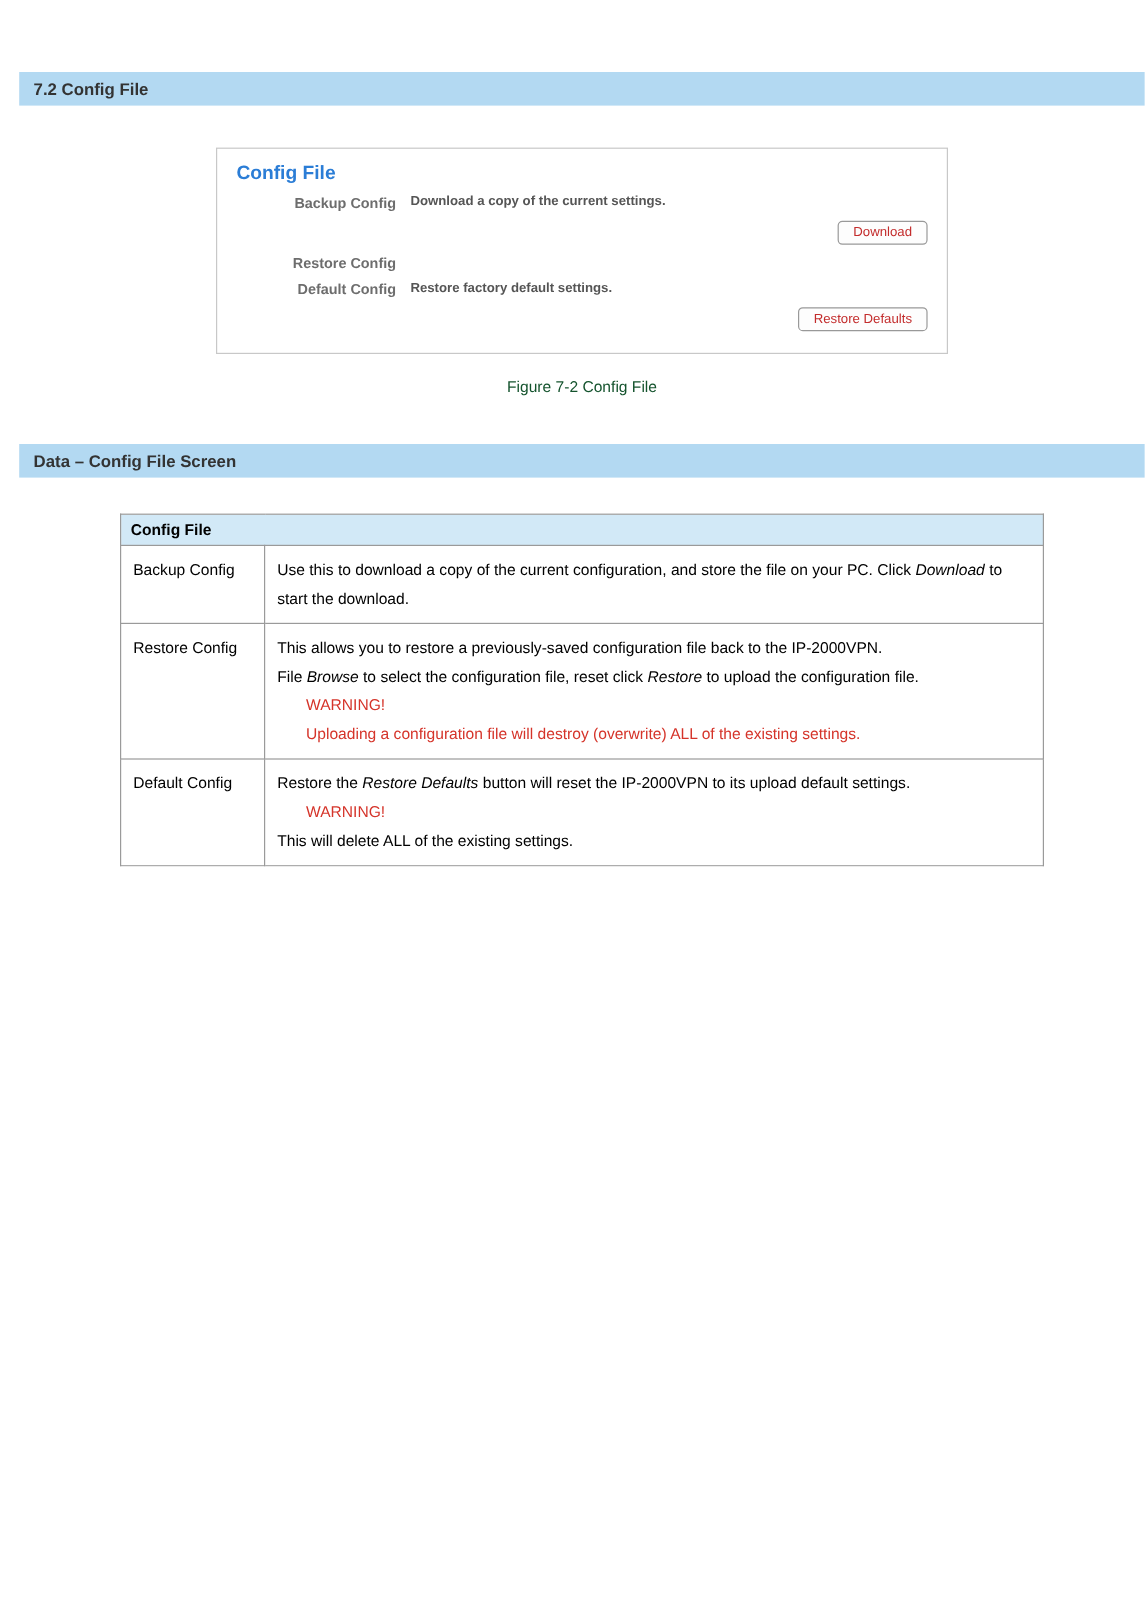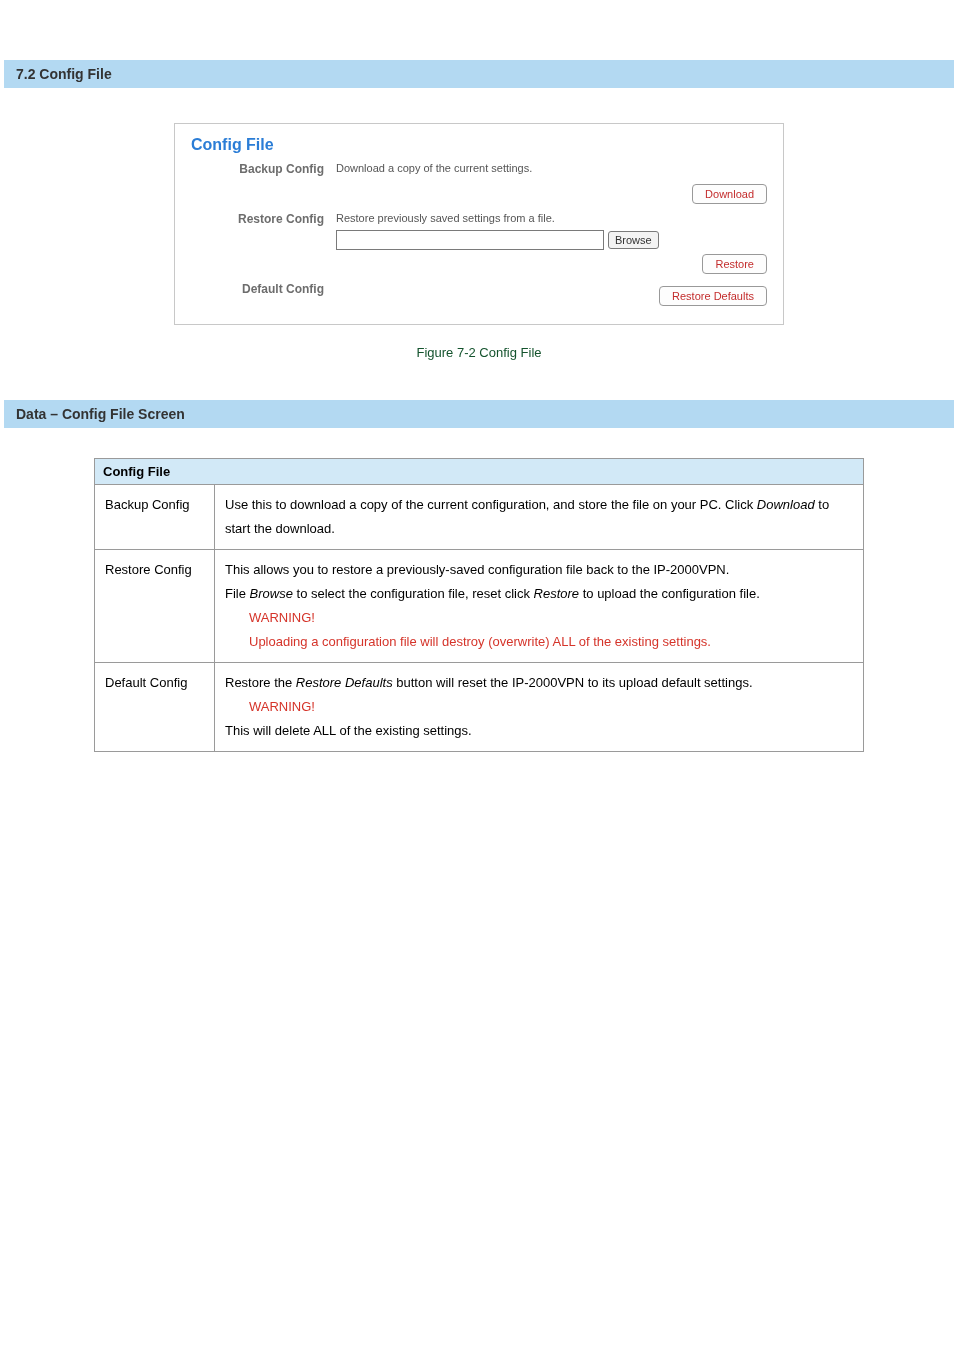--- a/index.html
+++ b/index.html
@@ -4,21 +4,21 @@
 <style>
   * { box-sizing: border-box; margin: 0; padding: 0; }
   body {
     font-family: Arial, Helvetica, sans-serif;
     background: #ffffff;
     width: 954px;
     margin: 0 auto;
     font-size: 13px;
     color: #000;
   }
-  .page { padding: 30px 0 0 4px; }
+  .page { padding: 30px 0 0 16px; }
 
   
   .section-bar {
     background: #b3d9f2;
     width: 100%;
     height: 28px;
     line-height: 28px;
     padding-left: 12px;
     font-weight: bold;
     color: #333;
@@ -62,20 +62,21 @@
     padding-right: 12px;
   }
   .panel-body {
     flex: 1;
     display: flex;
     flex-direction: column;
   }
   .panel-desc {
     margin-bottom: 6px;
     color: #555;
+    font-weight: bold;
   }
   .btn-row {
     display: flex;
     justify-content: flex-end;
     margin-top: 4px;
   }
   .btn {
     border: 1px solid #999;
     border-radius: 4px;
     background: #fdfdfd;
@@ -156,35 +157,26 @@
         <div class="panel-body">
           <div class="panel-desc">Download a copy of the current settings.</div>
           <div class="btn-row">
             <button class="btn">Download</button>
           </div>
         </div>
       </div>
 
       <div class="panel-row">
         <div class="panel-label">Restore Config</div>
-        <div class="panel-body">
-          <div class="panel-desc">Restore previously saved settings from a file.</div>
-          <div class="file-row">
-            <input class="file-input" type="text" style="">
-            <button class="browse-btn">Browse</button>
-          </div>
-          <div class="btn-row">
-            <button class="btn">Restore</button>
-          </div>
-        </div>
       </div>
 
       <div class="panel-row">
         <div class="panel-label">Default Config</div>
         <div class="panel-body">
+          <div class="panel-desc">Restore factory default settings.</div>
           <div class="btn-row">
             <button class="btn">Restore Defaults</button>
           </div>
         </div>
       </div>
 
     </div>
   </div>
 
   <div class="figure-caption">Figure 7-2 Config File</div>

